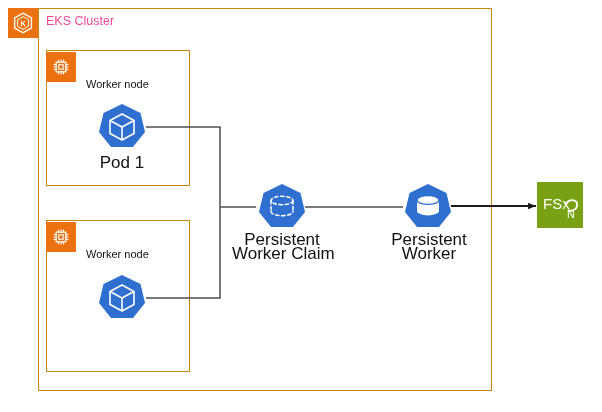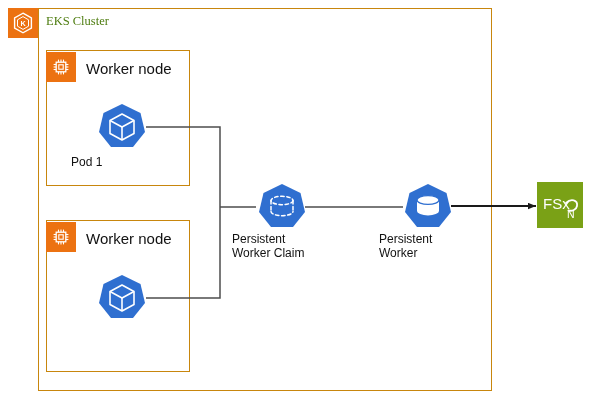--- a/index.html
+++ b/index.html
@@ -20,52 +20,52 @@
     box-sizing:border-box;
     background:transparent;
   }
   #cluster-icon{
     left:8px;top:8px;width:30px;height:30px;
     background:#ec7211;
     display:flex;align-items:center;justify-content:center;
   }
   #cluster-label{
     left:46px;top:14px;
-    font-size:12.5px;color:#4d7c0f;white-space:nowrap;font-family:Liberation Serif, serif;
+    font-size:12.5px;color:#ec4899;white-space:nowrap;
   }
 
   
   .worker-box{
     border:1.6px solid #c8860d;
     box-sizing:border-box;
     background:transparent;
   }
   #worker-box-1{left:46px;top:50px;width:144px;height:136px;}
   #worker-box-2{left:46px;top:220px;width:144px;height:152px;}
 
   .worker-icon{
     width:30px;height:30px;background:#ec7211;
     display:flex;align-items:center;justify-content:center;
   }
   #worker-icon-1{left:46px;top:52px;}
   #worker-icon-2{left:46px;top:222px;}
 
-  .worker-label{font-size:15px;color:#111;white-space:nowrap;}
+  .worker-label{font-size:11px;color:#111;white-space:nowrap;margin-top:18px;}
   #worker-label-1{left:86px;top:60px;}
   #worker-label-2{left:86px;top:230px;}
 
   
   .node-icon{width:52px;height:52px;}
   #pod-icon-1{left:96px;top:101px;}
   #pod-icon-2{left:96px;top:272px;}
   #pvc-icon{left:256px;top:181px;}
   #pv-icon{left:402px;top:181px;}
 
   .node-label{
-    font-size:12px;color:#111;text-align:left;
+    font-size:17px;color:#111;text-align:center;
     line-height:13.5px;white-space:nowrap;
   }
   #pod-label-1{left:71px;top:156px;width:102px;}
   #pod-label-2{left:71px;top:327px;width:102px;}
   #pvc-label{left:232px;top:233px;width:100px;}
   #pv-label{left:379px;top:233px;width:100px;}
 
   
   #fsx-tile{
     left:537px;top:182px;width:46px;height:46px;

